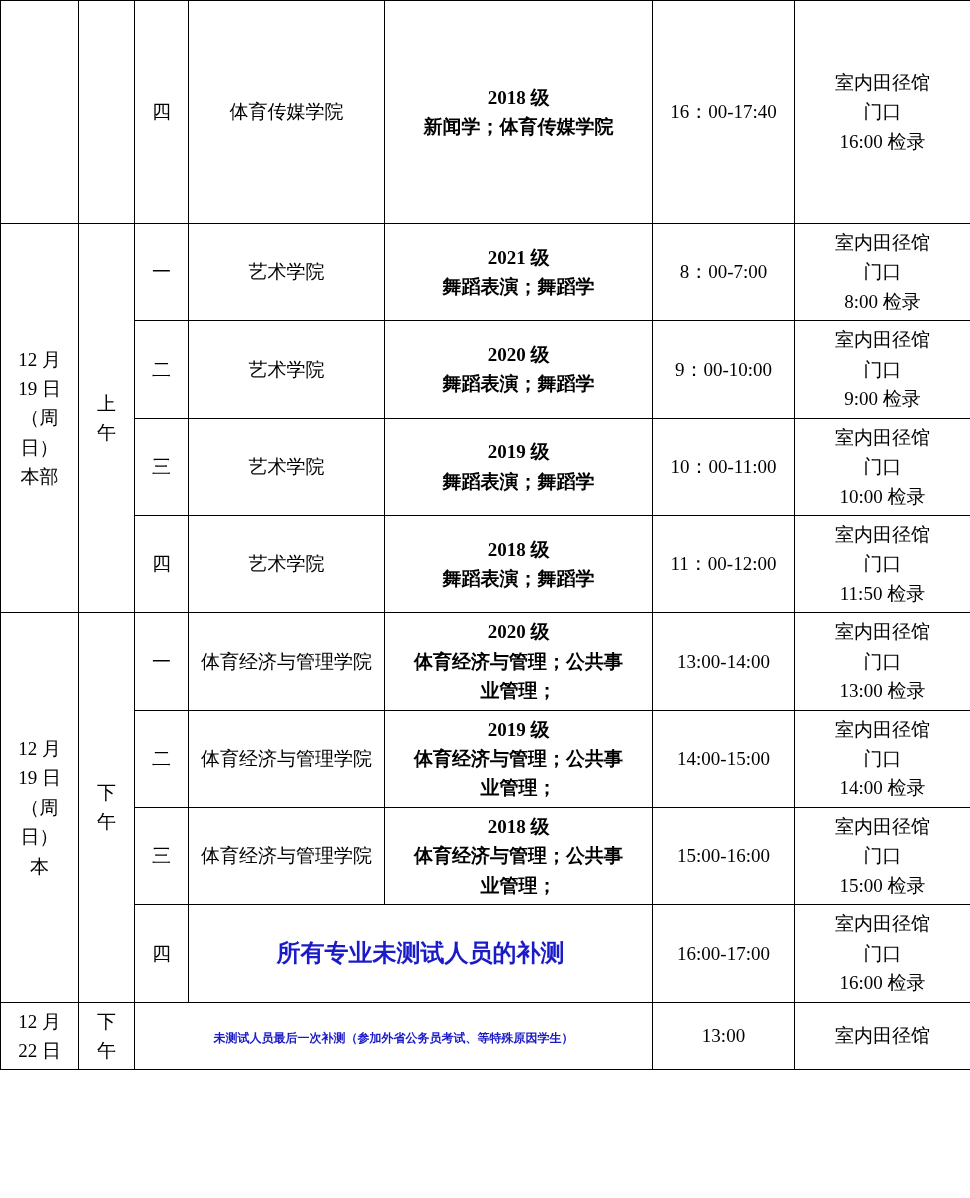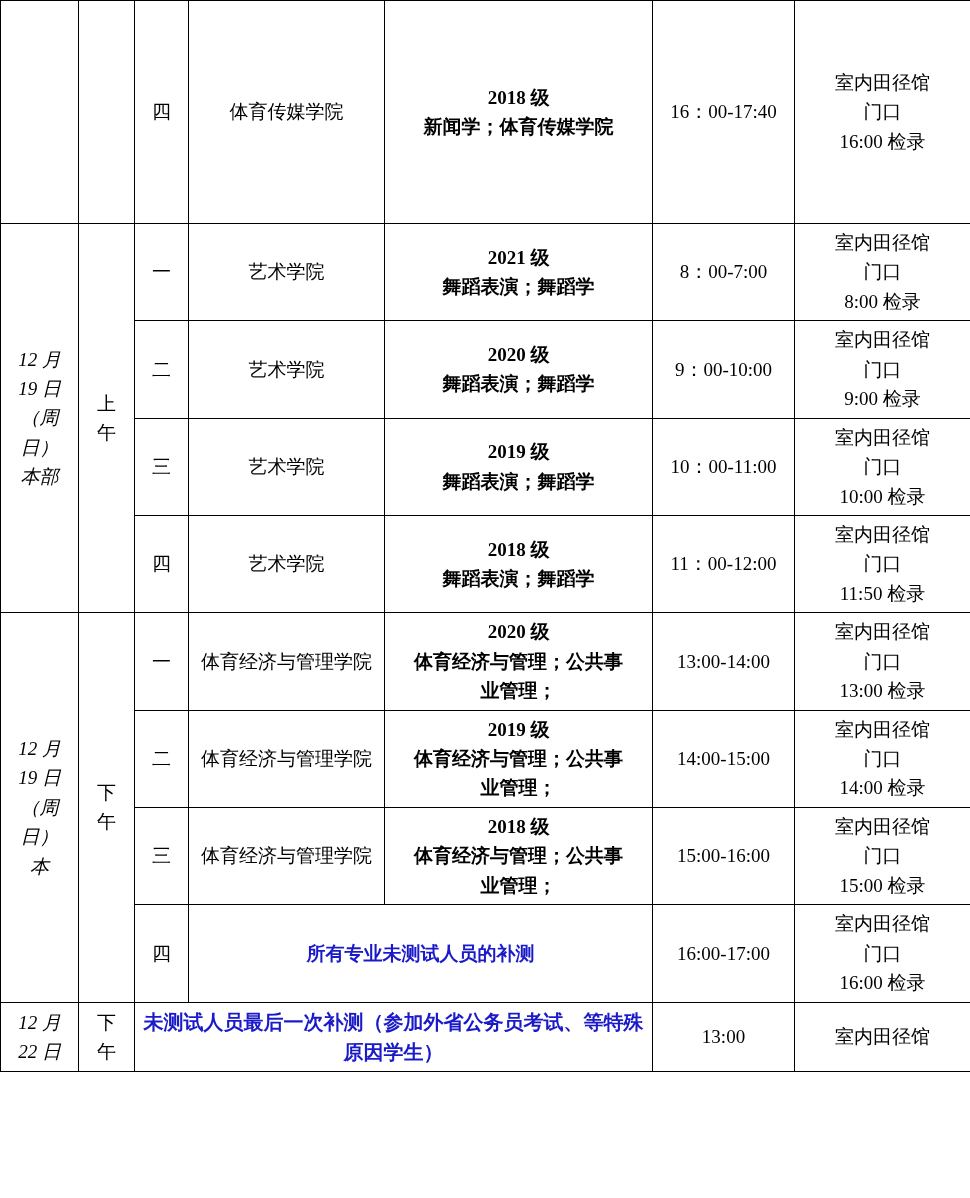--- a/index.html
+++ b/index.html
@@ -33,21 +33,20 @@
   col.c-major   { width: 268px; }
   col.c-time    { width: 142px; }
   col.c-place   { width: 176px; }
 
   td.date-cell {
     font-size: 19px;
     line-height: 1.6;
   }
   td.date-cell .dl {
     display: block;
-    font-style: italic;
   }
   td.half-cell {
     font-size: 19px;
     line-height: 1.45;
   }
   td.half-cell .dl { display: block; }
   td.order-cell { font-size: 19px; }
   td.college-cell {
     text-align: center;
     padding-left: 8px;
@@ -63,26 +62,26 @@
     text-align: left;
     padding-left: 10px;
     font-size: 19px;
     line-height: 1.5;
   }
   td.place-cell .pl { display: block; }
 
   .note-blue {
     color: #1a1ac8;
     font-weight: bold;
-    font-size: 19px;
+    font-size: 24px;
   }
   .note-blue-2 {
     color: #1a1ac8;
     font-weight: bold;
-    font-size: 20px;
+    font-size: 12px;
     line-height: 1.5;
     text-align: center;
   }
   .row-tall-1 td { height: 214px; }
 </style>
 </head>
 <body>
 
 <table class="schedule">
   <colgroup>

